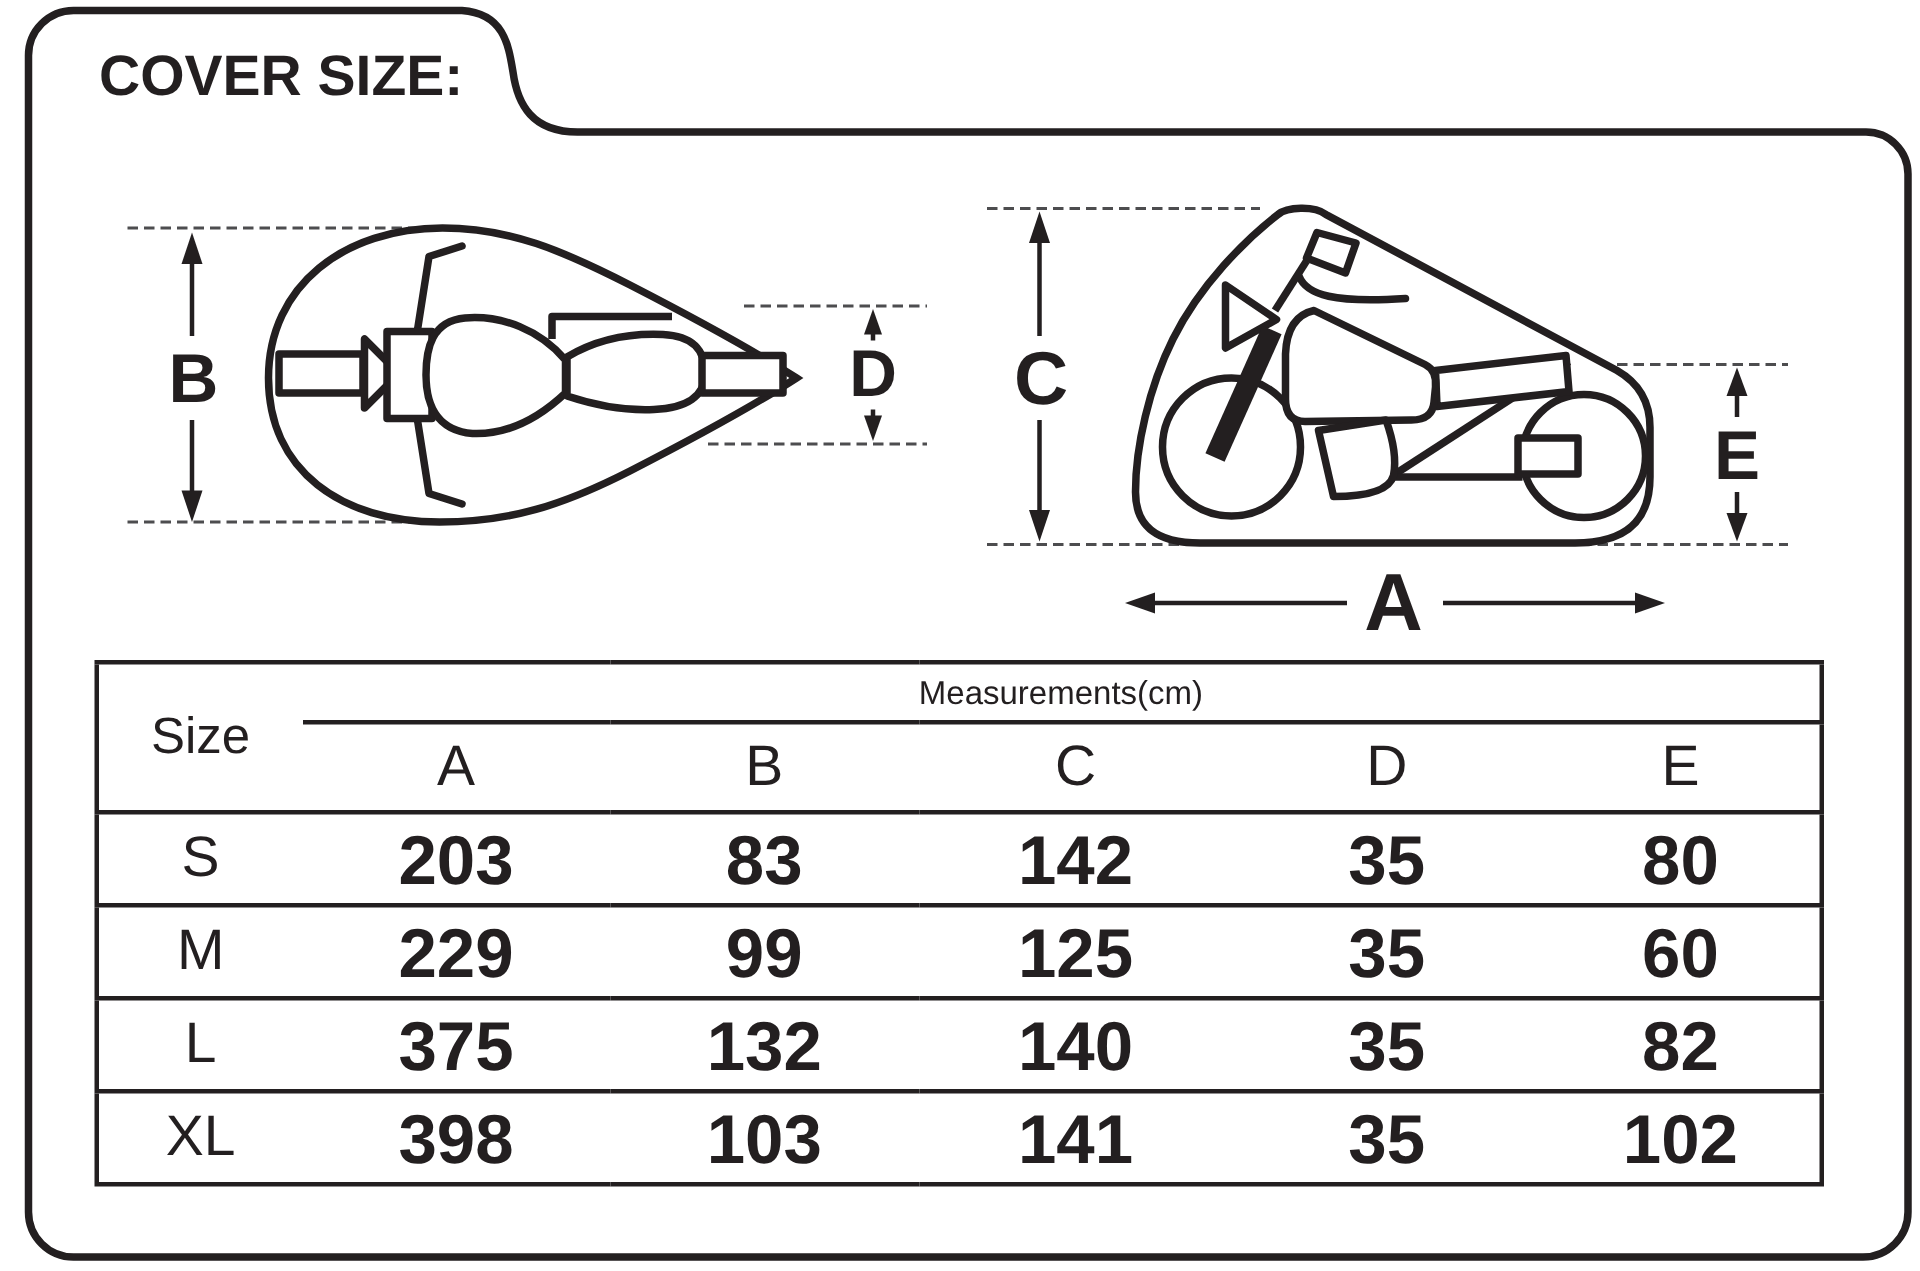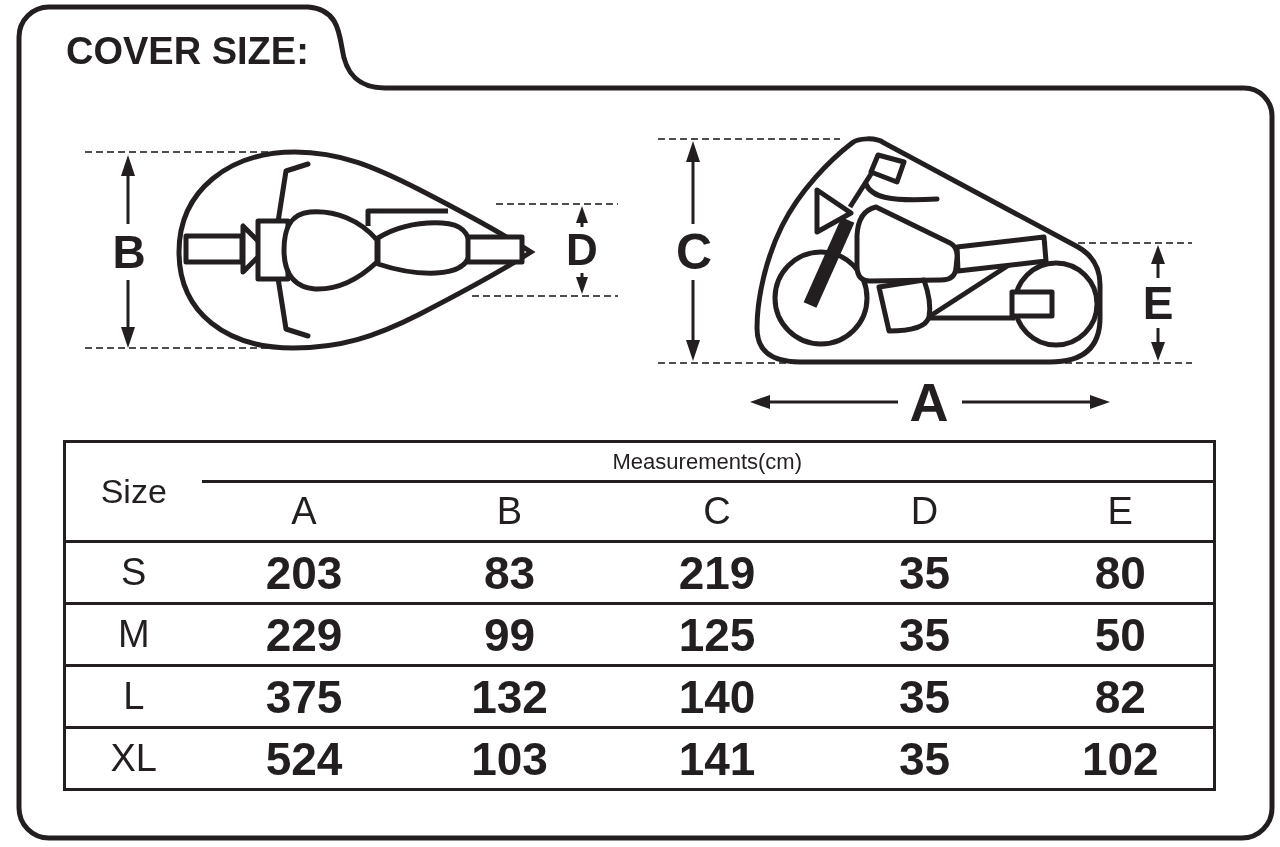--- a/index.html
+++ b/index.html
@@ -165,43 +165,43 @@
         <td class="colhead">A</td>
         <td class="colhead vdot">B</td>
         <td class="colhead vdot">C</td>
         <td class="colhead vdot">D</td>
         <td class="colhead vdot">E</td>
       </tr>
       <tr class="r-data">
         <td class="sizecol rowlabel">S</td>
         <td class="num">203</td>
         <td class="num vdot">83</td>
-        <td class="num vdot">219</td>
+        <td class="num vdot">142</td>
         <td class="num vdot">35</td>
         <td class="num vdot">80</td>
       </tr>
       <tr class="r-data">
         <td class="sizecol rowlabel">M</td>
         <td class="num">229</td>
         <td class="num vdot">99</td>
         <td class="num vdot">125</td>
         <td class="num vdot">35</td>
-        <td class="num vdot">50</td>
+        <td class="num vdot">60</td>
       </tr>
       <tr class="r-data">
         <td class="sizecol rowlabel">L</td>
         <td class="num">375</td>
         <td class="num vdot">132</td>
         <td class="num vdot">140</td>
         <td class="num vdot">35</td>
         <td class="num vdot">82</td>
       </tr>
       <tr class="r-data">
         <td class="sizecol rowlabel">XL</td>
-        <td class="num">524</td>
+        <td class="num">398</td>
         <td class="num vdot">103</td>
         <td class="num vdot">141</td>
         <td class="num vdot">35</td>
         <td class="num vdot">102</td>
       </tr>
     </tbody>
       </table>
   </div>
 
 </div>

